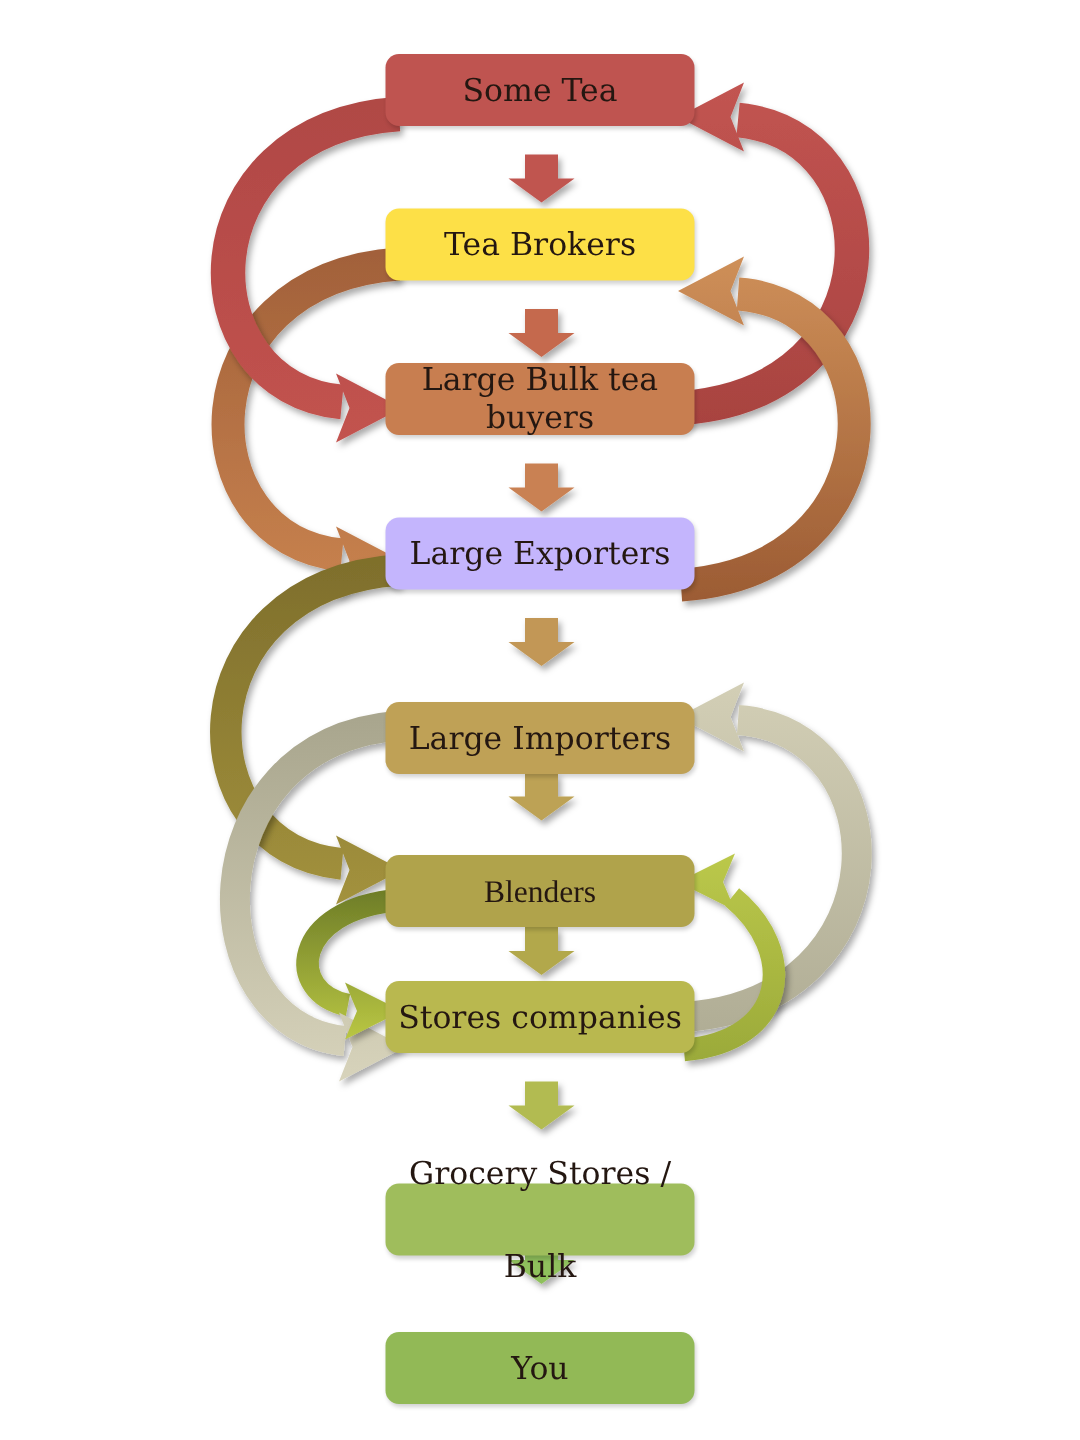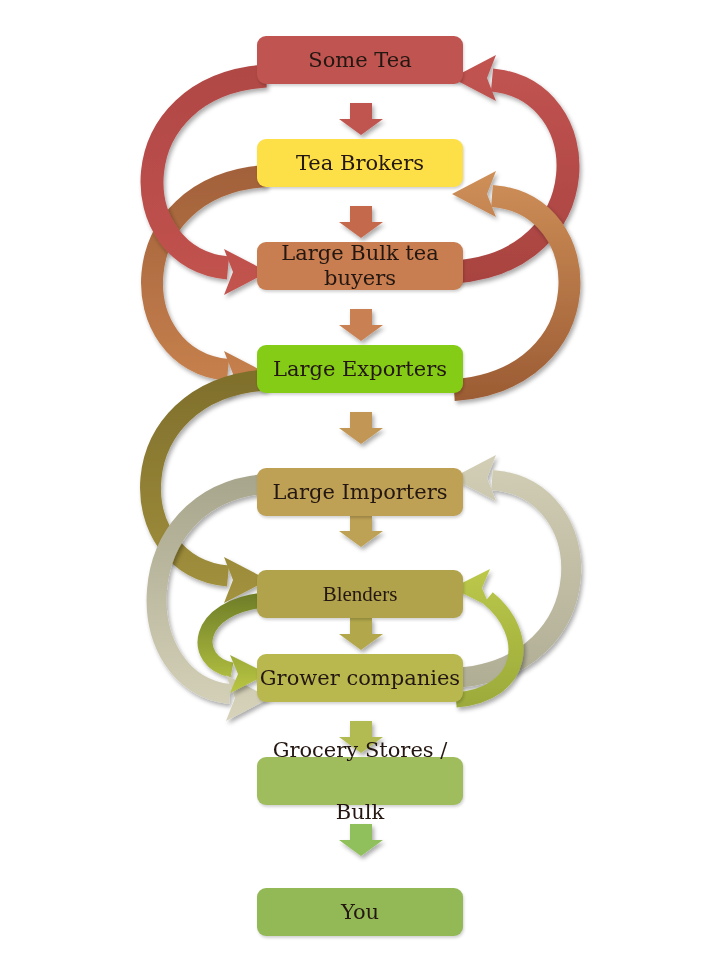--- a/index.html
+++ b/index.html
@@ -24,21 +24,21 @@
     align-items:center;
     justify-content:center;
     text-align:center;
     font-size:21px;
     line-height:25px;
     box-shadow:1px 2px 3px rgba(0,0,0,0.18);
   }
   .node span{display:block;white-space:nowrap;}
   .n1{top:36px;} .n2{top:139px;} .n3{top:242px;}
   .n4{top:345px;} .n5{top:468px;} .n6{top:570px;font-family:Liberation Serif, serif;}
-  .n7{top:654px;} .n8{top:757px;gap:37px;} .n9{top:860px;margin-top:28px;}
+  .n7{top:654px;} .n8{top:789px;gap:37px;} .n9{top:860px;margin-top:28px;}
   .rib{fill:none;}
 </style>
 </head>
 <body style="background-color: rgb(255, 255, 255);">
 
 <div class="canvas">
 
   <svg class="connectors" width="720" height="960" viewBox="0 0 720 960">
     <defs>
       <filter id="ds" x="-40%" y="-40%" width="180%" height="180%">
@@ -134,34 +134,34 @@
     <span>Some Tea</span>
   </div>
   <div class="node n2" style="background-color: #fde047; color: rgb(36, 23, 17);">
     <span>Tea Brokers</span>
     <span></span>
   </div>
   <div class="node n3" style="background-color: rgb(200, 126, 80); color: rgb(36, 23, 17);">
     <span>Large Bulk tea</span>
     <span>buyers</span>
   </div>
-  <div class="node n4" style="background-color: #84cc16; color: rgb(36, 23, 17);">
+  <div class="node n4" style="background-color: #c4b5fd; color: rgb(36, 23, 17);">
     <span>Large Exporters</span>
     <span></span>
   </div>
   <div class="node n5" style="background-color: rgb(191, 161, 86); color: rgb(36, 23, 17);">
     <span>Large Importers</span>
     <span></span>
   </div>
   <div class="node n6" style="background-color: rgb(176, 163, 75); color: rgb(36, 23, 17);">
     <span>Blenders</span>
     <span></span>
   </div>
   <div class="node n7" style="background-color: rgb(185, 184, 79); color: rgb(36, 23, 17);">
-    <span>Grower companies</span>
+    <span>Stores companies</span>
     <span></span>
   </div>
   <div class="node n8" style="background-color: rgb(159, 189, 92); color: rgb(36, 23, 17);">
     <span>Grocery Stores /</span>
     <span>Bulk</span>
   </div>
   <div class="node n9" style="background-color: rgb(146, 185, 86); color: rgb(36, 23, 17);">
     <span>You</span>
     <span></span>
   </div>

